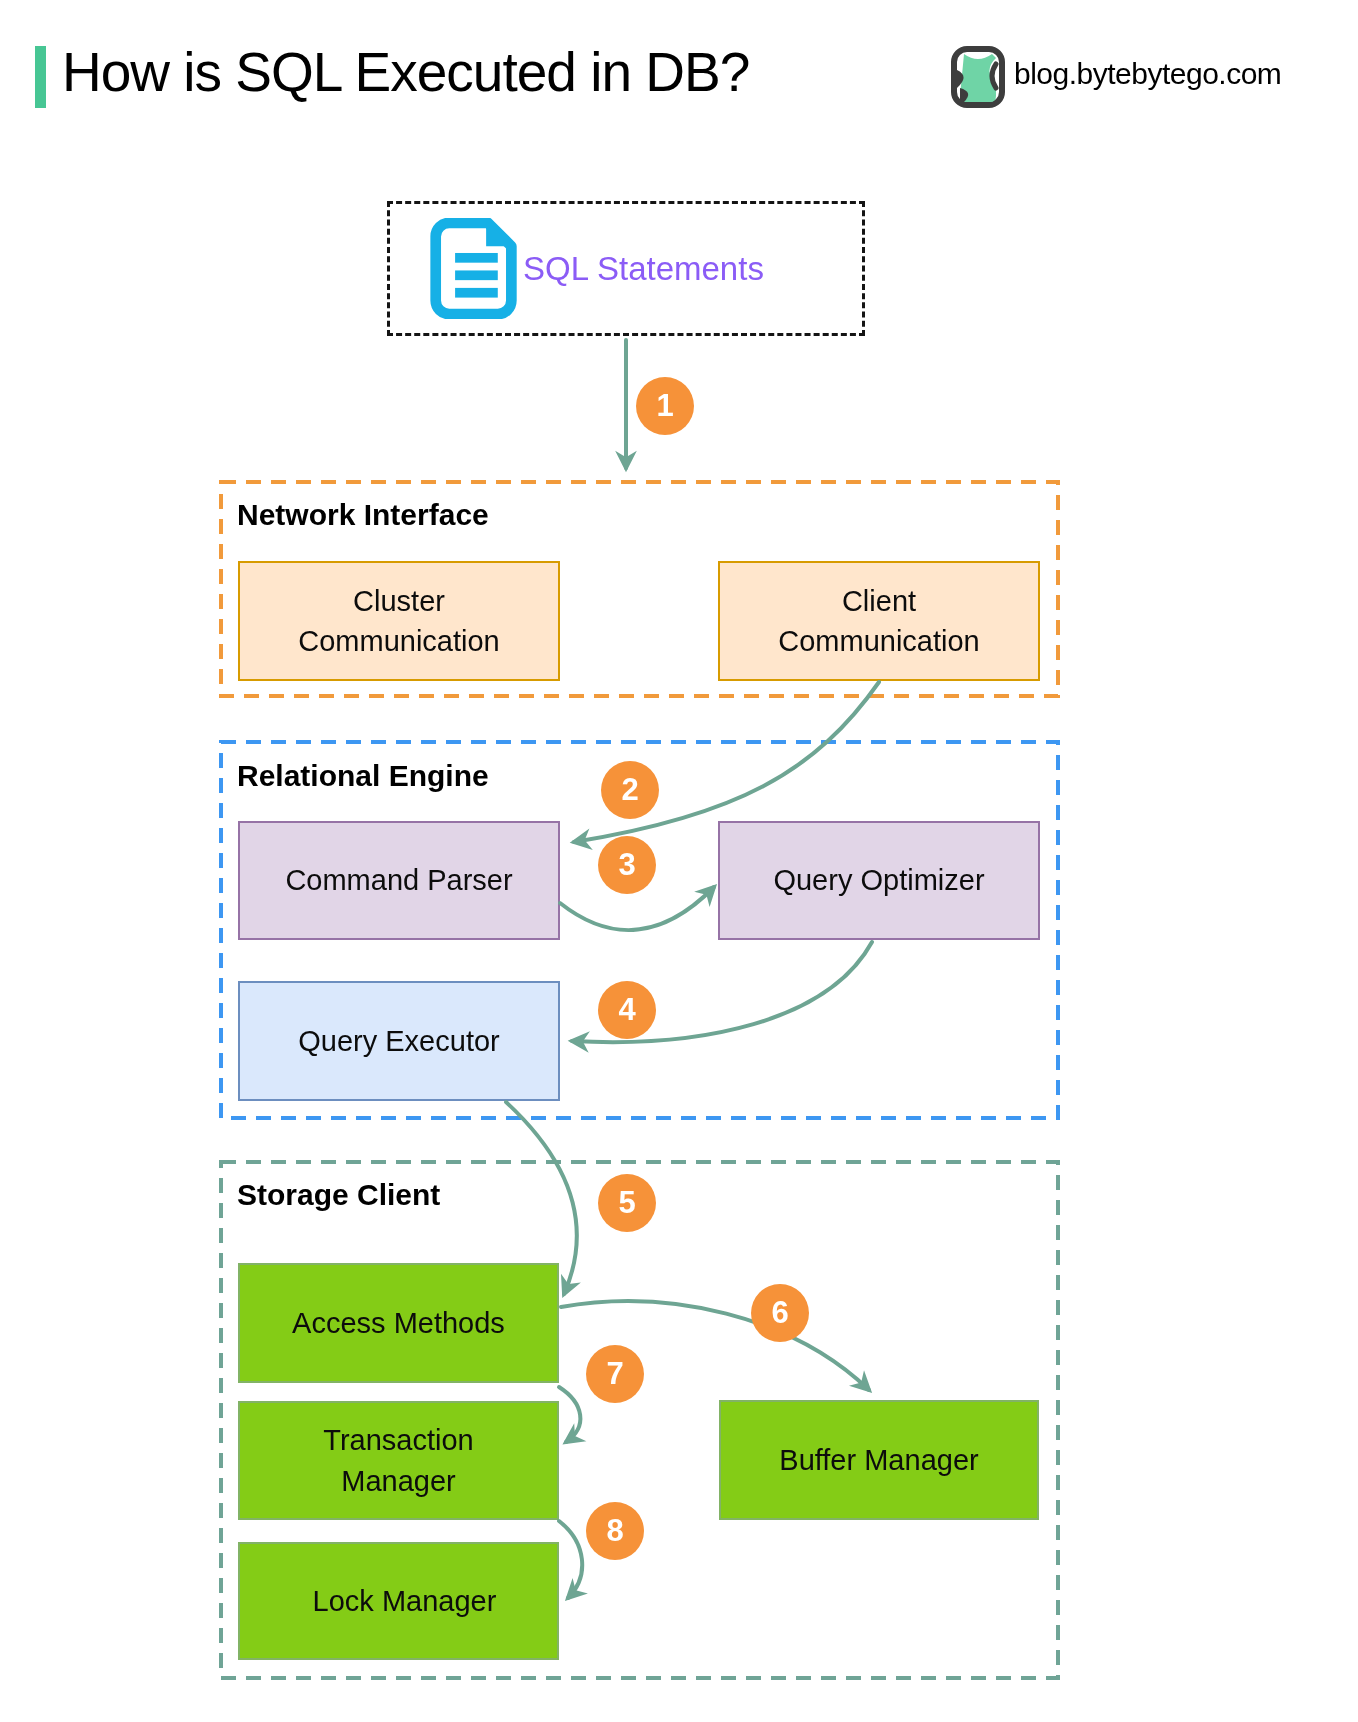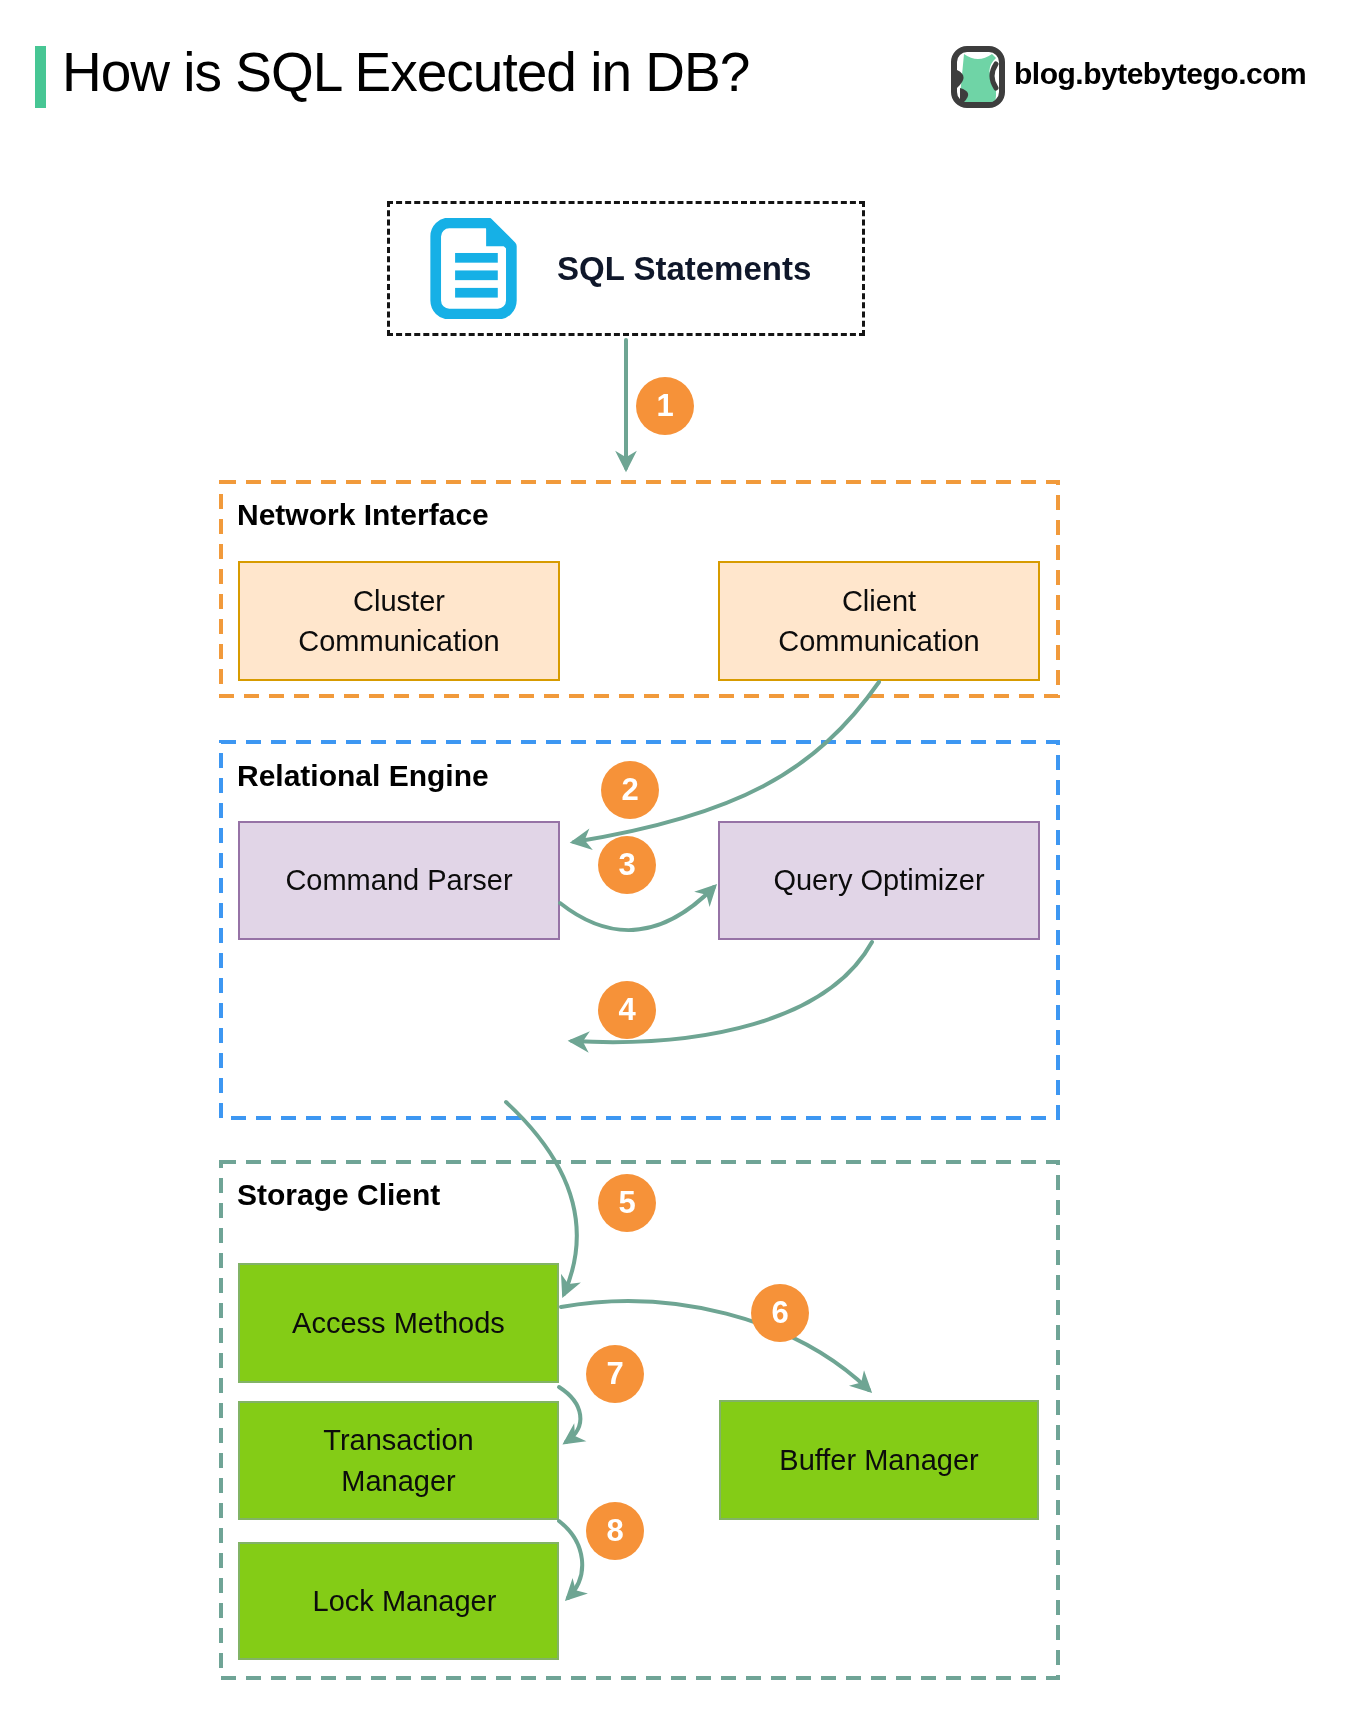--- a/index.html
+++ b/index.html
@@ -3,27 +3,27 @@
 <meta charset="utf-8">
 <style>
   html,body{margin:0;padding:0;background:#ffffff;}
   body{font-family:"Liberation Sans", sans-serif; color:#111;}
   #canvas{position:relative;width:1358px;height:1722px;background:#ffffff;overflow:hidden;}
 
   
   .accent-bar{position:absolute;left:35px;top:46px;width:11px;height:62px;background:#47C694;}
   .page-title{position:absolute;left:62px;top:40px;font-size:55px;font-weight:400;letter-spacing:-1px;color:#000;white-space:nowrap;}
   .logo{position:absolute;left:950px;top:44px;width:56px;height:66px;}
-  .brand-text{position:absolute;left:1014px;top:57px;font-size:30px;font-weight:700;color:#000;white-space:nowrap;letter-spacing:-0.5px;}
+  .brand-text{position:absolute;left:1014px;top:57px;font-size:30px;font-weight:400;color:#000;white-space:nowrap;letter-spacing:-0.5px;}
 
   
   .sql-node{position:absolute;left:387px;top:201px;width:478px;height:135px;border:3px dashed #141414;
             box-sizing:border-box;display:flex;align-items:center;background:#fff;}
   .sql-node .doc{margin-left:36px;width:97px;height:101px;flex:0 0 auto;}
-  .sql-node .lbl{margin-left:34px;font-size:33px;color:#0f172a;font-weight:bold;}
+  .sql-node .lbl{font-size:33px;color:#8b5cf6;}
 
   
   .sec-label{position:absolute;font-size:30px;font-weight:700;color:#000;white-space:nowrap;}
   #network-label{left:237px;top:498px;}
   #relational-label{left:237px;top:759px;}
   #storage-label{left:237px;top:1178px;}
 
   
   .node{position:absolute;box-sizing:border-box;display:flex;align-items:center;justify-content:center;
         text-align:center;font-size:29px;line-height:1.38;color:#0c0c0c;padding:0 8px;}
@@ -97,20 +97,23 @@
   </div>
   <div class="node orange narrow" id="client-comm">
     <span>Client Communication</span>
   </div>
   <div class="node purple" id="command-parser">
     <span>Command Parser</span>
   </div>
   <div class="node purple" id="query-optimizer">
     <span>Query Optimizer</span>
   </div>
+  <div class="node blue" id="query-executor">
+    <span>Query Executor</span>
+  </div>
   <div class="node green" id="access-methods">
     <span>Access Methods</span>
   </div>
   <div class="node green" id="buffer-manager">
     <span>Buffer Manager</span>
   </div>
   <div class="node green narrow" id="transaction-manager">
     <span>Transaction Manager</span>
   </div>
   <div class="node green" id="lock-manager">

